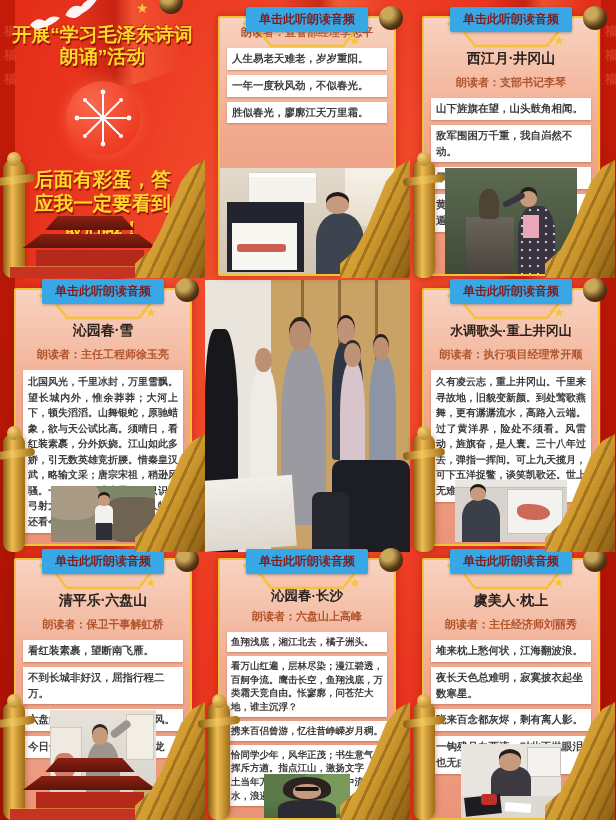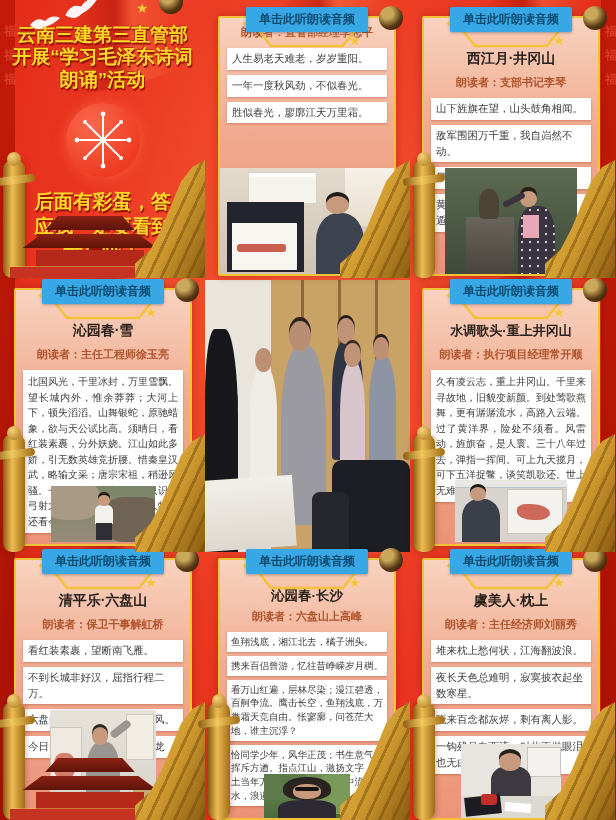--- a/index.html
+++ b/index.html
@@ -61,32 +61,32 @@
     box-shadow:0 0 8px rgba(120,10,0,.35);}
   .c0{left:218px;top:16px;height:260px;}
   .c1{left:422px;top:16px;height:260px;}
   .c2{left:14px;top:288px;height:258px;}
   .c3{left:422px;top:288px;height:258px;}
   .c4{left:14px;top:558px;height:262px;}
   .c5{left:218px;top:558px;height:262px;}
   .c6{left:422px;top:558px;height:262px;}
 
   .audio-btn{position:absolute;top:-11px;left:50%;transform:translateX(-50%);z-index:6;
-    background:#38a7e6;color:#0c4a6e;border:none;border-radius:2px;cursor:pointer;
+    background:#38a7e6;color:#7f1d1d;border:none;border-radius:2px;cursor:pointer;
     font-size:12px;font-weight:bold;padding:4px 13px;white-space:nowrap;
     box-shadow:0 1px 3px rgba(0,40,80,.35);}
   .ball{position:absolute;top:-12px;right:-9px;width:24px;height:24px;border-radius:50%;z-index:5;
     background:radial-gradient(circle at 35% 30%, #caa85a 0 25%, #5a3a14 60%, #241006 100%);}
   .banner{position:absolute;top:4px;left:50%;transform:translateX(-50%);}
   .bstar1{position:absolute;top:15px;left:calc(50% + 42px);color:#f6c33c;font-size:13px;
     text-shadow:0 0 3px rgba(255,220,120,.8);}
   .bstar2{position:absolute;top:1px;left:calc(50% - 66px);color:#f6c33c;font-size:9px;}
   .card-title{margin:32px 4px 0;text-align:center;font-size:14px;font-weight:bold;color:#2a211c;}
   .reader{margin:7px 2px 0;text-align:center;font-size:11px;font-weight:bold;color:#b0542c;}
-  .lines{margin:8px 7px 0;}
+  .lines{margin:8px 7px 0;font-weight:bold;}
   .line{background:#fff;color:#3c3c3c;font-size:10.5px;line-height:1.5;margin:0 0 5px;
     padding:3px 5px;box-shadow:0 1px 2px rgba(120,30,10,.3);}
   .line.big{font-size:10px;line-height:1.55;text-align:justify;padding:4px 5px;}
   .card.compact .card-title{margin-top:27px;font-size:13.5px;}
   .card.compact .reader{margin-top:4px;}
   .card.compact .line{font-size:9.5px;line-height:1.45;padding:3px 4px;margin-bottom:4px;}
 
   
   .photo{position:absolute;bottom:0;overflow:hidden;z-index:2;background:#cfc4b4;}
   .photo .b{position:absolute;}
@@ -182,21 +182,20 @@
   <div class="title-cell">
     <svg class="dove" style="left:28px;top:12px" width="34" height="24" viewBox="0 0 34 24">
       <path d="M2,13 Q9,4 17,9 Q24,2 32,6 Q25,13 16,15 Q8,20 2,13 Z" fill="#ffffff"></path>
     </svg>
     <svg class="dove" style="left:62px;top:-4px;transform:rotate(-14deg)" width="40" height="28" viewBox="0 0 34 24">
       <path d="M2,13 Q9,4 17,9 Q24,2 32,6 Q25,13 16,15 Q8,20 2,13 Z" fill="#ffffff"></path>
     </svg>
     <span style="position:absolute;left:136px;top:0;color:#f6c33c;font-size:14px">★</span>
     <div class="ball" style="top:-10px;right:22px"></div>
     <h1 class="main-title">
-      <span style="display:block">云南三建第三直管部</span>
       <span style="display:block">开展“学习毛泽东诗词</span>
       <span style="display:block">朗诵”活动</span>
     </h1>
     <div class="firework">
       <svg width="74" height="74" viewBox="0 0 74 74">
         <g stroke="#ffffff" stroke-width="2" stroke-linecap="round">
           <line x1="37" y1="14" x2="37" y2="60"></line>
             <line x1="14" y1="37" x2="60" y2="37"></line>
           <line x1="21" y1="21" x2="53" y2="53"></line>
             <line x1="53" y1="21" x2="21" y2="53"></line>
@@ -368,22 +367,22 @@
     <div class="ball"></div>
     <svg class="banner" width="120" height="26" viewBox="0 0 120 26">
       <polygon points="6,1 114,1 96,24 24,24" fill="rgba(255,170,120,.18)" stroke="#f4c23a" stroke-width="2.5"></polygon>
     </svg>
     <span class="bstar1">★</span>
     <span class="bstar2">✦</span>
     <h3 class="card-title">沁园春·长沙</h3>
     <div class="reader">朗读者：六盘山上高峰</div>
     <div class="lines">
       <p class="line">鱼翔浅底，湘江北去，橘子洲头。</p>
+      <p class="line">看万山红遍，层林尽染；漫江碧透，百舸争流。鹰击长空，鱼翔浅底，万类霜天竞自由。怅寥廓，问苍茫大地，谁主沉浮？</p>
       <p class="line">携来百侣曾游，忆往昔峥嵘岁月稠。</p>
-      <p class="line">看万山红遍，层林尽染；漫江碧透，百舸争流。鹰击长空，鱼翔浅底，万类霜天竞自由。怅寥廓，问苍茫大地，谁主沉浮？</p>
       <p class="line">恰同学少年，风华正茂；书生意气，挥斥方遒。指点江山，激扬文字，粪土当年万户侯。曾记否，到中流击水，浪遏飞舟？</p>
     </div>
     <div class="photo pc5">
       <div class="b" style="left:-10%;top:-20%;width:60%;height:80%;background:#5c7a4a;border-radius:45%"></div>
       <div class="b" style="right:-12%;top:0;width:55%;height:90%;background:#7a9a5c;border-radius:45%"></div>
       <div class="b" style="left:22%;top:6%;width:56%;height:52%;background:#2a2320;border-radius:50% 50% 40% 40%"></div>
       <div class="b" style="left:34%;top:22%;width:32%;height:34%;background:#c79a7e;border-radius:45%"></div>
       <div class="b" style="left:36%;top:30%;width:28%;height:9%;background:#16120f;border-radius:3px"></div>
       <div class="b" style="left:16%;bottom:-6%;width:68%;height:46%;background:#2e2a33;border-radius:40% 40% 0 0"></div>
     </div>

